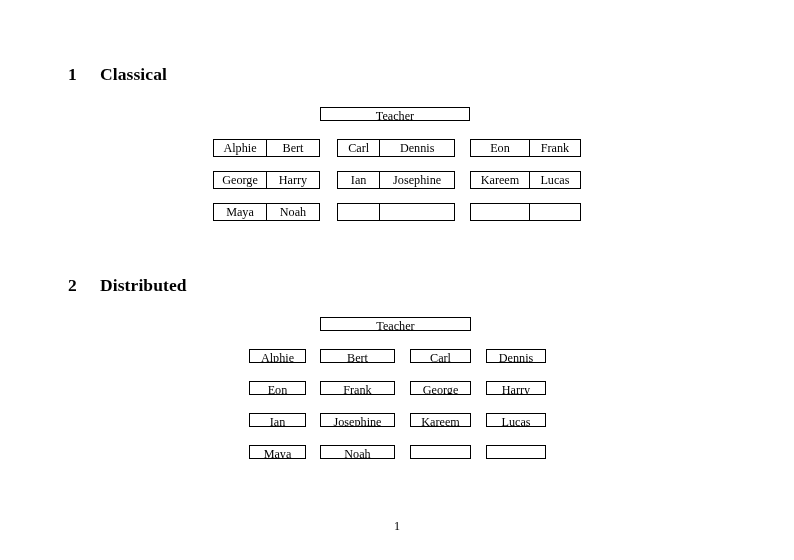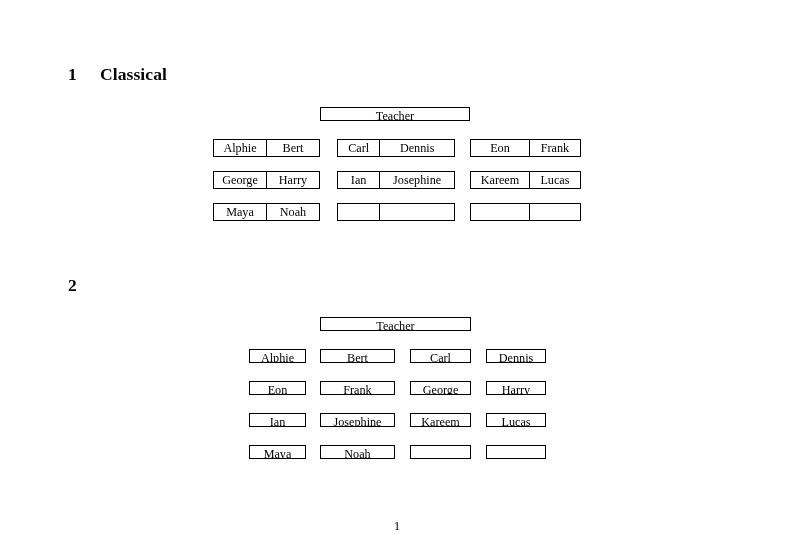--- a/index.html
+++ b/index.html
@@ -136,20 +136,21 @@
     <span class="cell" style="width:59px;">Kareem</span>
     <span class="cell" style="width:52px;">Lucas</span>
   </div>
   <div class="pairbox" style="left:470px; top:203px; width:111px;">
     <span class="cell" style="width:59px;"></span>
     <span class="cell" style="width:52px;"></span>
   </div>
 
   <div class="section-heading" id="heading-distributed">
     <span class="section-number">2</span>
+    <span class="section-title">Distributed</span>
   </div>
 
   <div class="lbox" id="s2-teacher" style="left:320px; top:317px; width:151px;">Teacher</div>
 
   <div class="lbox" style="left:249px; top:349px; width:57px;">Alphie</div>
   <div class="lbox" style="left:320px; top:349px; width:75px;">Bert</div>
   <div class="lbox" style="left:410px; top:349px; width:61px;">Carl</div>
   <div class="lbox" style="left:486px; top:349px; width:60px;">Dennis</div>
 
   <div class="lbox" style="left:249px; top:381px; width:57px;">Eon</div>

